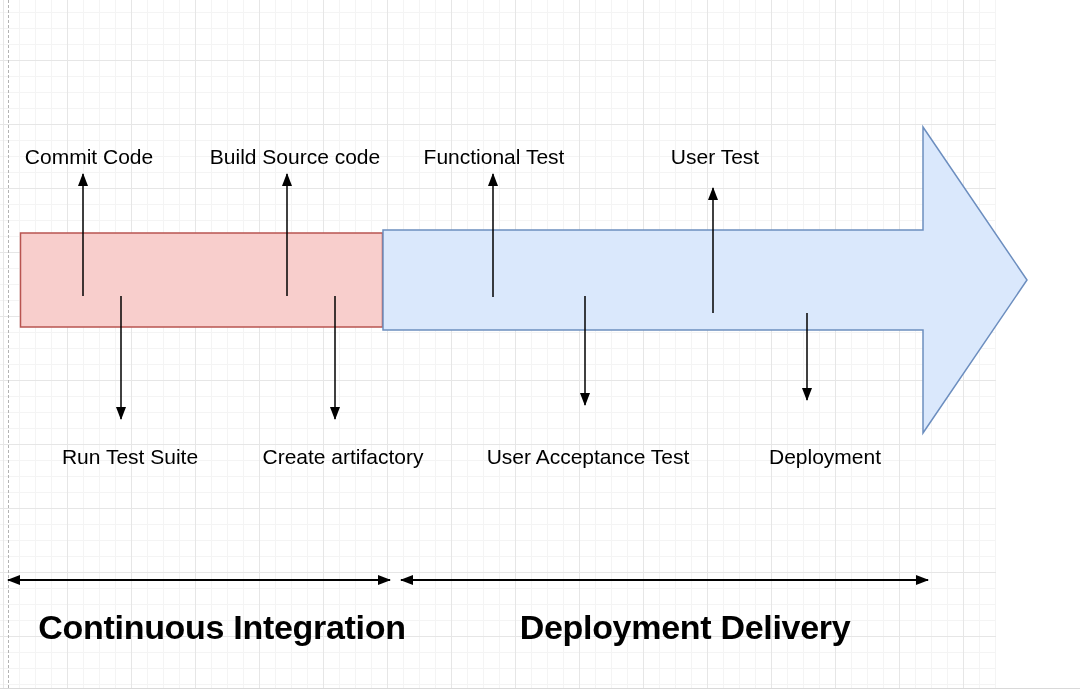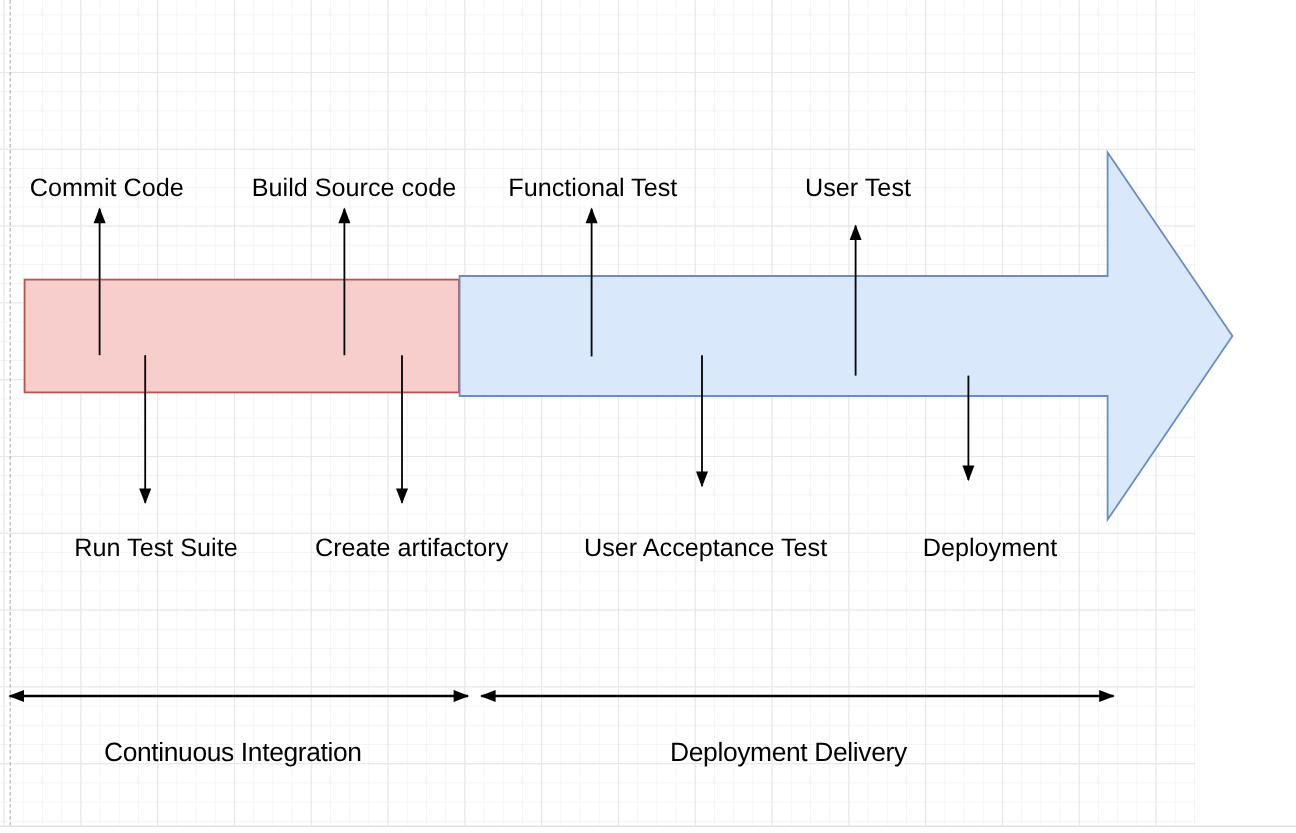--- a/index.html
+++ b/index.html
@@ -27,22 +27,23 @@
     position:absolute;left:0;top:688px;width:1080px;height:6px;
     background:#ffffff;border-top:1px solid #d9d9d9;
   }
   svg.shapes{position:absolute;left:0;top:0;}
   .lbl{
     position:absolute;transform:translate(-50%,-50%);
     font-size:21px;line-height:1.15;color:#000000;white-space:nowrap;
   }
   .hd{
     position:absolute;transform:translate(-50%,-50%);
-    font-size:22px;font-weight:normal;color:#000000;white-space:nowrap;
+    font-size:34px;font-weight:bold;color:#000000;white-space:nowrap;
     letter-spacing:-0.3px;
+    margin-left:28px;
   }
 </style>
 </head>
 <body>
 
 <div class="canvas">
 
   <div class="page-guide-v"></div>
   <div class="page-edge-h"></div>
 

